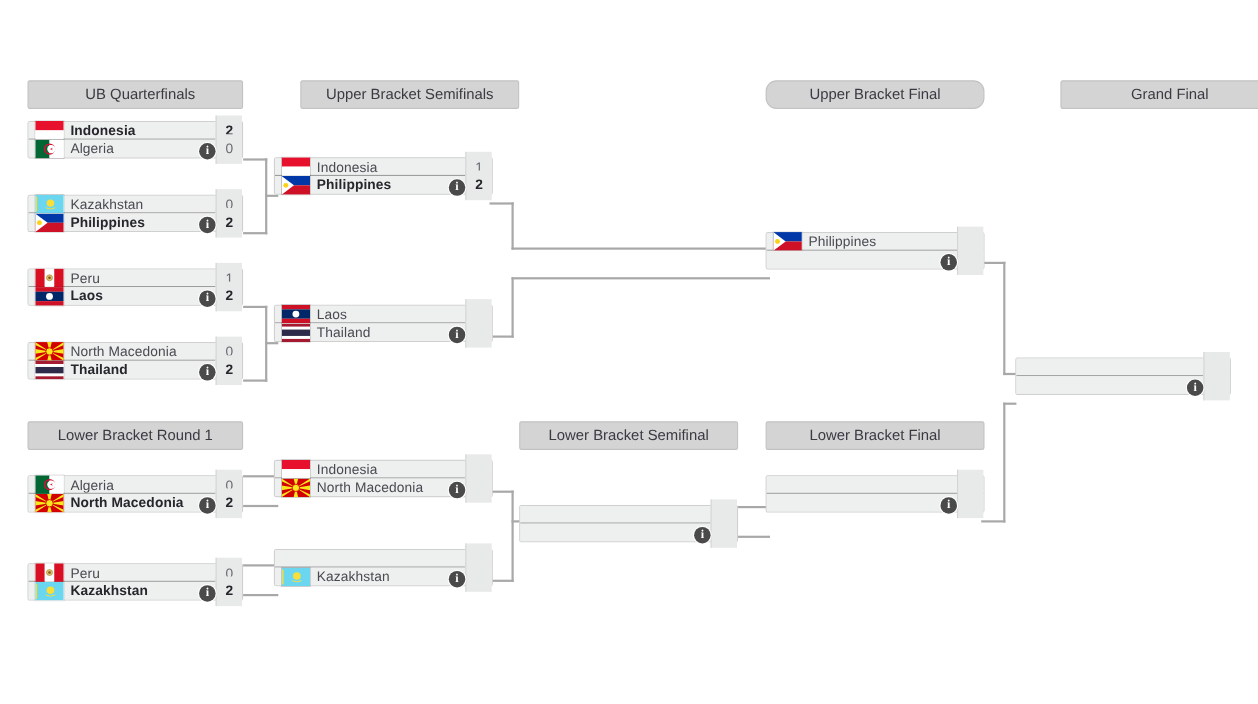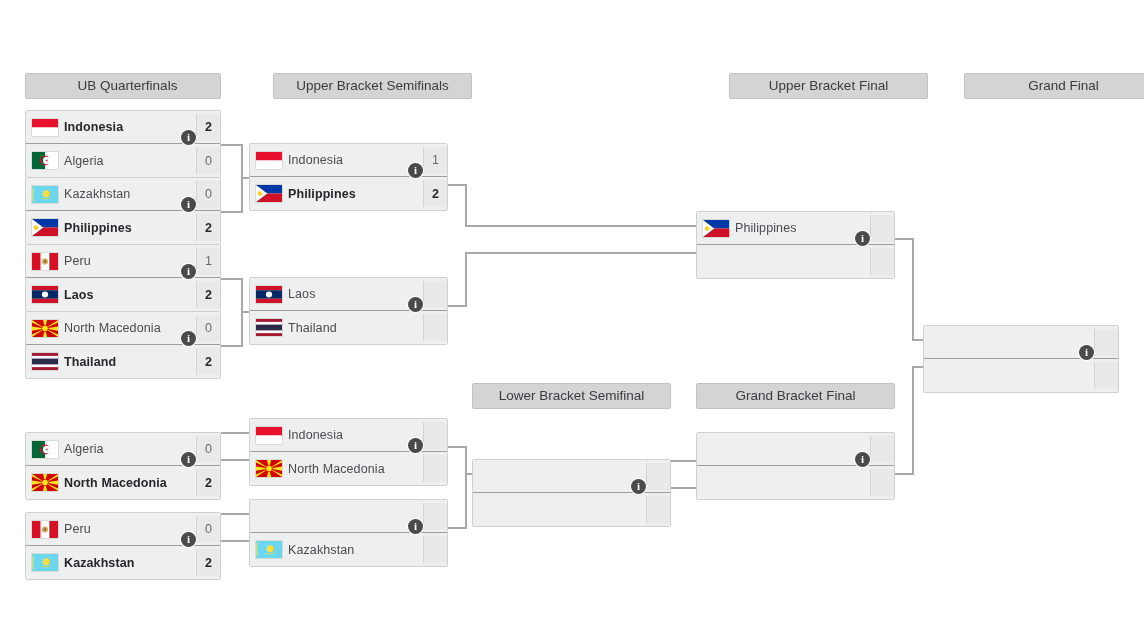--- a/index.html
+++ b/index.html
@@ -48,21 +48,21 @@
     border: 1px solid #d0d0d0;
     background: #eef0ef;
     border-radius: 2px;
     z-index: 5;
   }
   .match-row {
     position: relative;
     box-sizing: border-box;
     display: flex;
     align-items: center;
-    height: 33px;
+    height: 16px;
     background: #eef0ef;
   }
   .match-row.top {
     border-bottom: 1px solid #9d9d9d;
   }
   .flag-cell {
     width: 38px;
     min-width: 38px;
     height: 27px;
     display: flex;
@@ -137,25 +137,26 @@
   .conn.h { height: 2px; }
   .conn.v { width: 2px; }
 </style>
 </head>
 <body>
 
 <div id="bracket-root">
 
   <div class="round-header" style="left:25px;  top:73px;  width:196px;padding-left:15px;">UB Quarterfinals</div>
   <div class="round-header" style="left:249px; top:73px;  width:199px;margin-left:24px;">Upper Bracket Semifinals</div>
-  <div class="round-header" style="left:729px; top:73px;  width:199px;">Upper Bracket Final</div>
+  <div class="round-header" style="left:696px; top:73px;  width:199px;border-radius:10px;">Upper Bracket Final</div>
   <div class="round-header" style="left:920px; top:73px;  width:199px;margin-left:44px;">Grand Final</div>
 
+  <div class="round-header" style="left:25px;  top:383px; width:196px;">Lower Bracket Round 1</div>
   <div class="round-header" style="left:472px; top:383px; width:199px;">Lower Bracket Semifinal</div>
-  <div class="round-header" style="left:696px; top:383px; width:199px;">Grand Bracket Final</div>
+  <div class="round-header" style="left:696px; top:383px; width:199px;">Lower Bracket Final</div>
 
   <div class="conn h" style="left:221px; top:144px; width:22px;"></div>
   <div class="conn h" style="left:221px; top:211px; width:22px;"></div>
   <div class="conn v" style="left:241px; top:144px; height:69px;"></div>
   <div class="conn h" style="left:241px; top:177px; width:12px;"></div>
 
   <div class="conn h" style="left:221px; top:278px; width:22px;"></div>
   <div class="conn h" style="left:221px; top:345px; width:22px;"></div>
   <div class="conn v" style="left:241px; top:278px; height:69px;"></div>
   <div class="conn h" style="left:241px; top:311px; width:12px;"></div>

